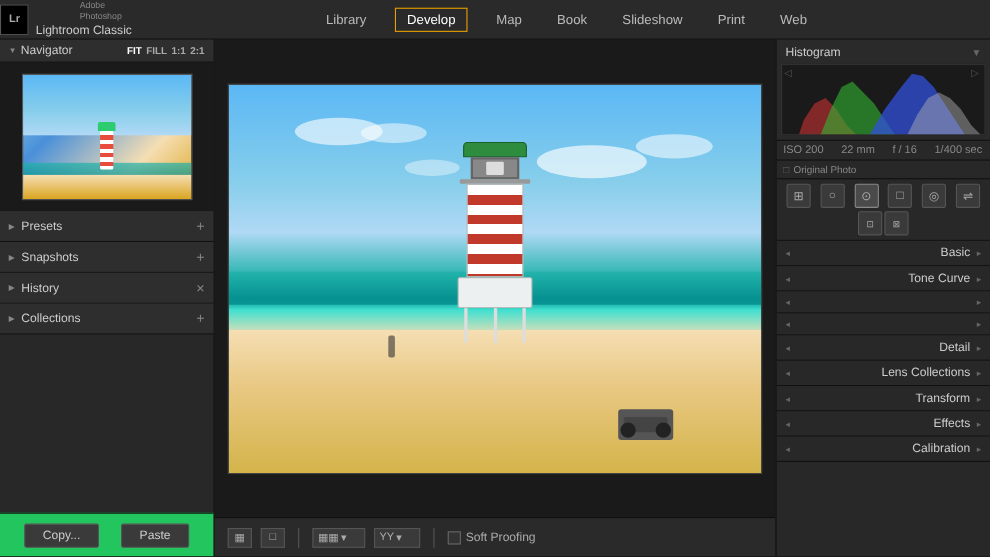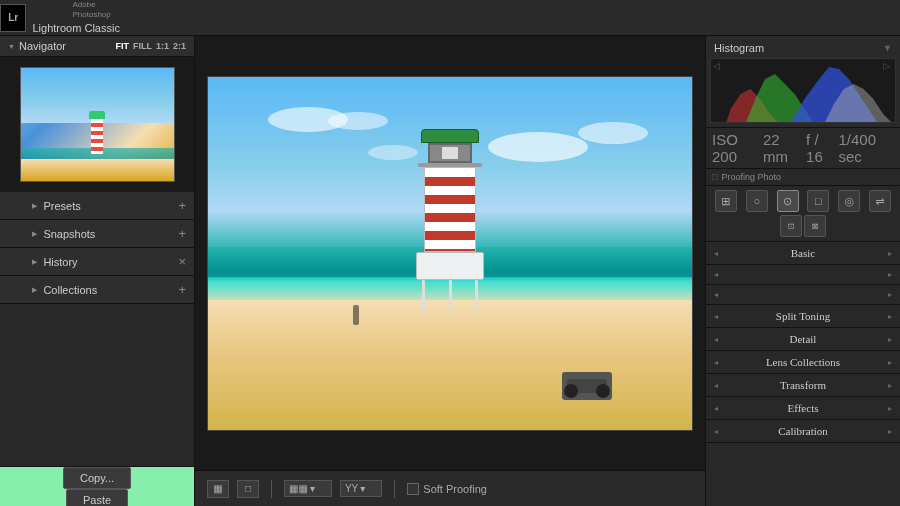--- a/index.html
+++ b/index.html
@@ -182,21 +182,20 @@
       padding: 6px 8px;
       background: #2e2e2e;
       cursor: pointer;
     }
     .section-left {
       display: flex;
       align-items: center;
       gap: 6px;
       font-size: 11px;
       color: #ccc;
-      margin-left: 24px;
     }
     .triangle {
       font-size: 7px;
       color: #888;
     }
     .section-right { color: #888; font-size: 13px; cursor: pointer; }
 
     
     .center-content {
       flex: 1;
@@ -318,23 +317,23 @@
       background: #1a1a1a;
       border: 1px solid #333;
       position: relative;
       overflow: hidden;
     }
 
     .exif-info {
       display: flex;
       align-items: flex-end;
       padding: 3px 6px;
-      font-size: 15px;
+      font-size: 10px;
       color: #888;
-      gap: 4px;
+      gap: 16px;
       border-bottom: 1px solid #111;
     }
     .orig-photo {
       display: flex;
       align-items: center;
       gap: 4px;
       padding: 3px 6px;
       font-size: 9px;
       color: #888;
       border-bottom: 1px solid #111;
@@ -369,47 +368,45 @@
       align-items: center;
       justify-content: space-between;
       padding: 5px 8px;
       border-bottom: 1px solid #111;
       cursor: pointer;
       background: #282828;
     }
     .adj-label {
       font-size: 11px;
       color: #ccc;
-      text-align: center;
+      text-align: right;
       flex: 1;
-      font-family: Liberation Serif, serif;
     }
     .adj-arrow-left {
       font-size: 8px;
       color: #666;
       width: 10px;
     }
     .adj-arrow-right {
       font-size: 8px;
       color: #666;
       width: 10px;
       text-align: right;
     }
 
     
     .left-bottom-bar {
       height: 40px;
-      background: #86efac;
+      background: #22c55e;
       border-top: 1px solid #111;
       display: flex;
       align-items: center;
       justify-content: space-around;
       padding: 0 12px;
       flex-shrink: 0;
-      flex-direction: column;
     }
     .bottom-btn {
       background: #3a3a3a;
       border: 1px solid #555;
       color: #ccc;
       font-size: 11px;
       padding: 4px 16px;
       cursor: pointer;
       border-radius: 2px;
     }
@@ -436,20 +433,29 @@
 
 <div class="top-bar">
   <div class="logo-area">
     <div class="lr-logo">
       <span>Lr</span>
     </div>
     <div class="app-name">
       <span class="top">Adobe Photoshop</span>
       <span class="bottom">Lightroom Classic</span>
     </div>
+  </div>
+  <div class="nav-menu">
+    <span class="nav-item">Library</span>
+    <span class="nav-item active">Develop</span>
+    <span class="nav-item">Map</span>
+    <span class="nav-item">Book</span>
+    <span class="nav-item">Slideshow</span>
+    <span class="nav-item">Print</span>
+    <span class="nav-item">Web</span>
   </div>
 </div>
 
 <div class="main-content">
 
   <div class="left-panel">
 
     <div class="navigator-header">
       <div class="navigator-header-left">
         <span class="triangle">▼</span>
@@ -620,21 +626,21 @@
 
     <div class="exif-info">
       <span>ISO 200</span>
       <span>22 mm</span>
       <span>f / 16</span>
       <span>1/400 sec</span>
     </div>
 
     <div class="orig-photo">
       <span style="font-size:9px;color:#666;">□</span>
-      <span>Proofing Photo</span>
+      <span>Original Photo</span>
     </div>
 
     <div class="camera-tools">
       <div class="tool-btn" title="Crop">⊞</div>
       <div class="tool-btn" title="Spot">○</div>
       <div class="tool-btn active" title="Red-Eye">⊙</div>
       <div class="tool-btn" title="Graduated">□</div>
       <div class="tool-btn" title="Radial">◎</div>
       <div class="tool-btn" title="Adjustment">⇌</div>
       <div style="display:flex;gap:2px;">
@@ -644,31 +650,31 @@
     </div>
 
     <div class="adjustment-section">
       <span class="adj-arrow-left">◂</span>
       <span class="adj-label">Basic</span>
       <span class="adj-arrow-right">▸</span>
     </div>
 
     <div class="adjustment-section">
       <span class="adj-arrow-left">◂</span>
-      <span class="adj-arrow-right">▸</span>
-    </div>
-
-    <div class="adjustment-section">
-      <span class="adj-arrow-left">◂</span>
-      <span class="adj-arrow-right">▸</span>
-    </div>
-
-    <div class="adjustment-section">
-      <span class="adj-arrow-left">◂</span>
-      <span class="adj-label">Split Toning</span>
+      <span class="adj-label">Tone Curve</span>
+      <span class="adj-arrow-right">▸</span>
+    </div>
+
+    <div class="adjustment-section">
+      <span class="adj-arrow-left">◂</span>
+      <span class="adj-arrow-right">▸</span>
+    </div>
+
+    <div class="adjustment-section">
+      <span class="adj-arrow-left">◂</span>
       <span class="adj-arrow-right">▸</span>
     </div>
 
     <div class="adjustment-section">
       <span class="adj-arrow-left">◂</span>
       <span class="adj-label">Detail</span>
       <span class="adj-arrow-right">▸</span>
     </div>
 
     <div class="adjustment-section">

